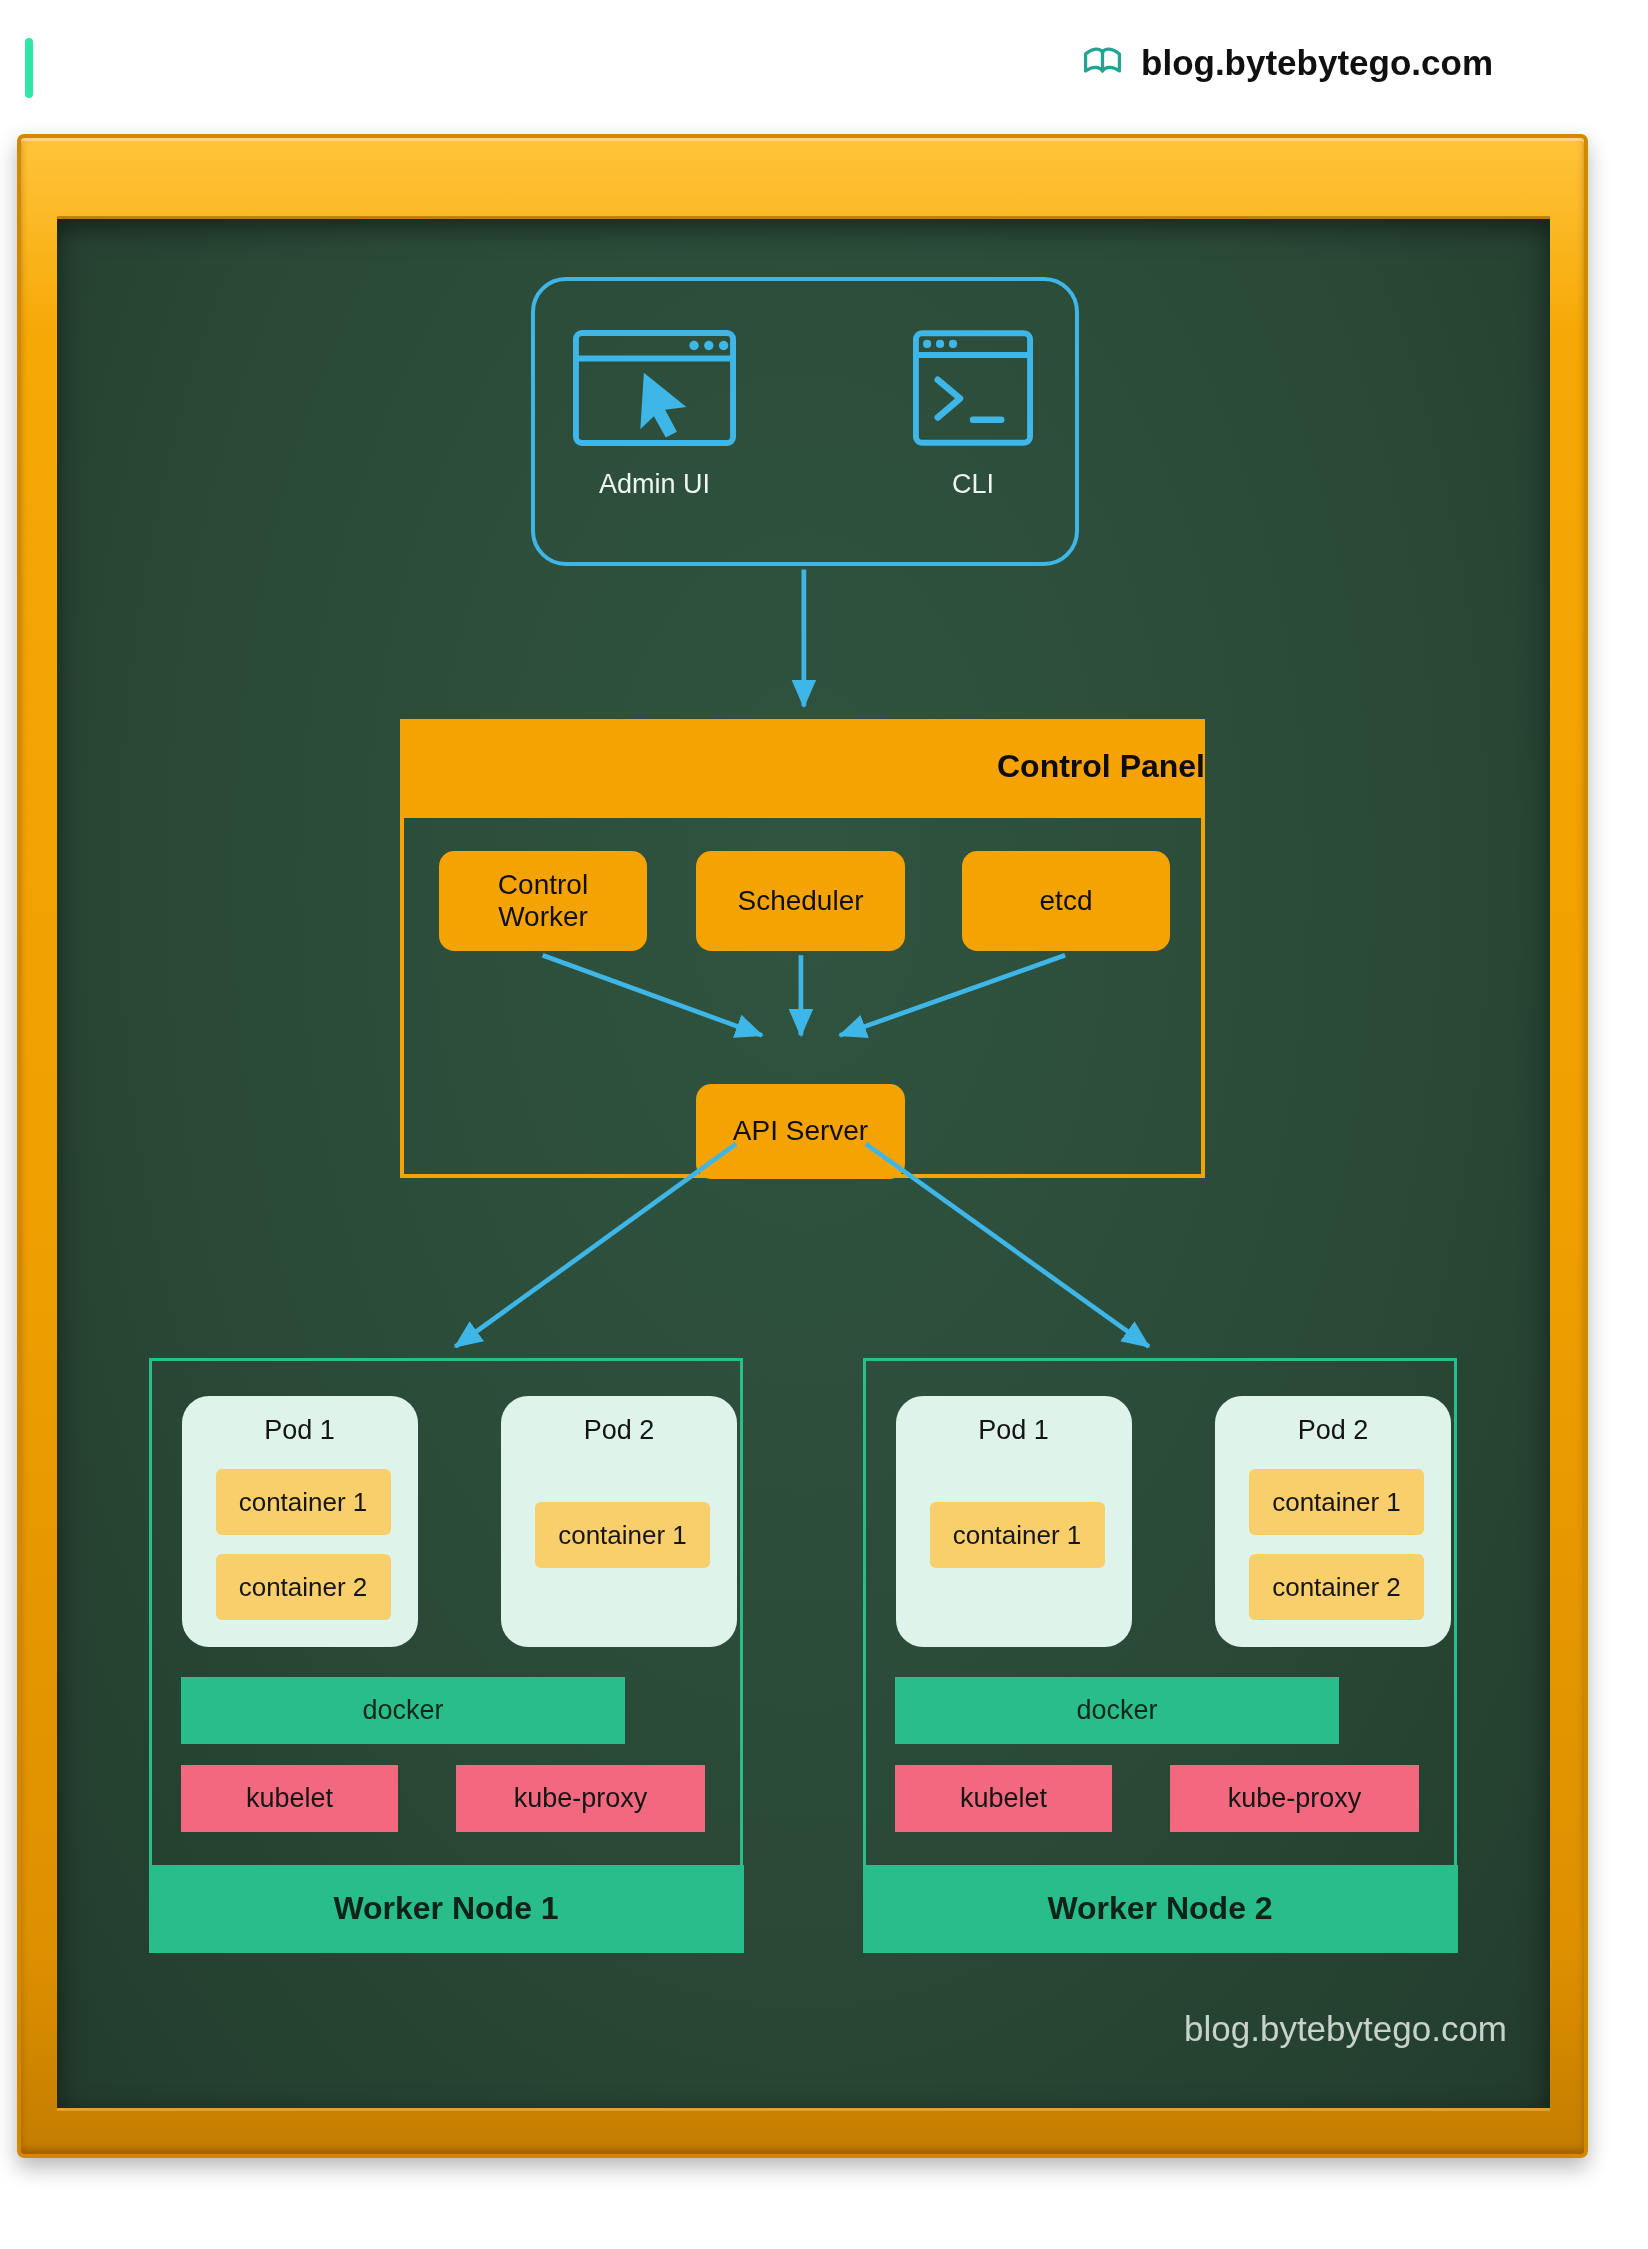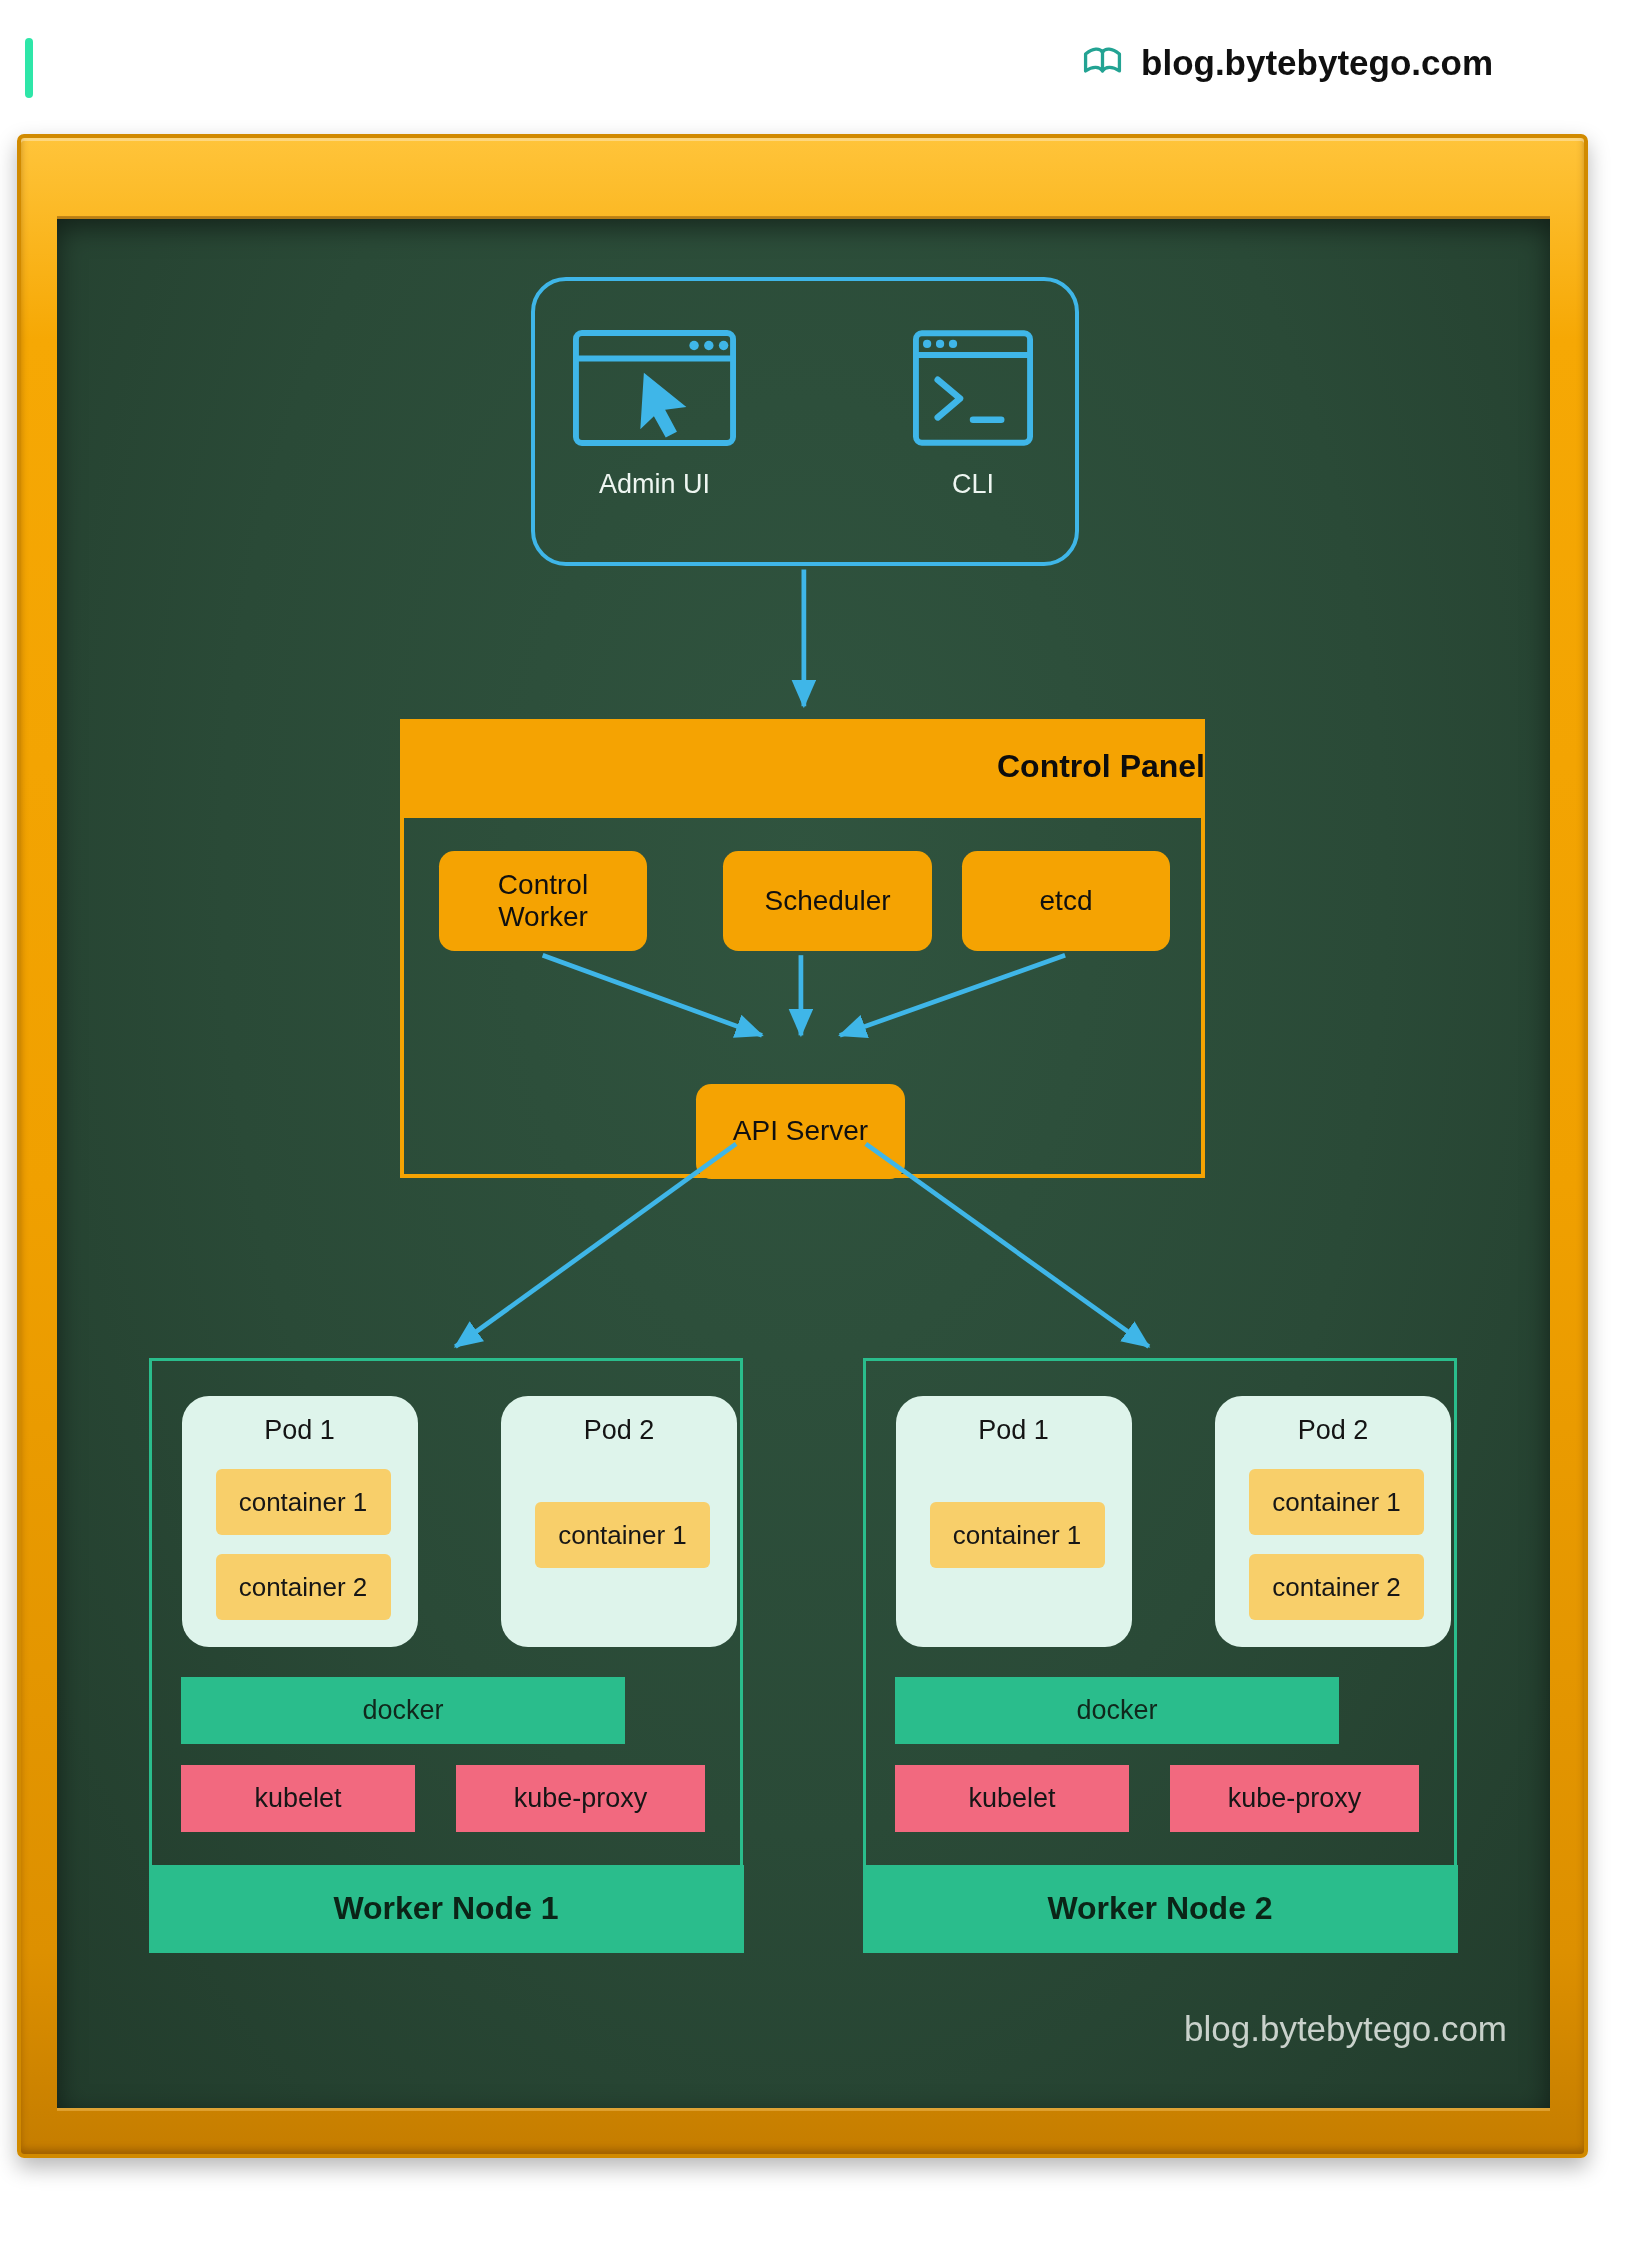--- a/index.html
+++ b/index.html
@@ -37,41 +37,41 @@
   .label-cli{left:913px;top:469px;width:120px;}
   
   .cp-header{position:absolute;left:400px;top:719px;width:805px;height:95px;background:#f5a302;
     display:flex;align-items:center;justify-content:flex-end;font-size:32px;font-weight:700;color:#0d0d0d;}
   .cp-body{position:absolute;left:400px;top:814px;width:805px;height:364px;box-sizing:border-box;
     border:4.1px solid #f5a302;}
   .obox{position:absolute;box-sizing:border-box;background:#f5a302;border-radius:15.3px;
     display:flex;align-items:center;justify-content:center;text-align:center;
     font-size:28px;line-height:1.15;color:#101010;padding:0 13px;}
   .cm{left:439px;top:851px;width:208px;height:100px;}
-  .sched{left:696px;top:851px;width:209px;height:100px;margin-left:27px;}
+  .sched{left:696px;top:851px;width:209px;height:100px;}
   .etcd{left:962px;top:851px;width:208px;height:100px;}
   .api{left:696px;top:1044px;width:209px;height:95px;margin-top:40px;}
   
   .worker{position:absolute;top:1358px;width:594px;height:594px;box-sizing:border-box;border:3.5px solid #2abd8c;}
   .wn1{left:149px;}
   .wn2{left:863px;}
   .pod{position:absolute;top:35px;width:236px;height:251px;background:#def4eb;border-radius:27px;}
   .pod-left{left:29.5px;}
   .pod-right{left:309px;margin-left:40px;}
   .pod-name{text-align:center;margin-top:19px;font-size:27px;color:#141414;}
   .cbox{position:absolute;left:34px;width:175px;height:66px;background:#f8cf6a;border-radius:5.9px;
     display:flex;align-items:center;justify-content:center;font-size:26px;color:#161616;}
   .c-top{top:73px;}
   .c-bot{top:158px;}
   .c-mid{top:106px;}
   .dockerbar{position:absolute;left:29px;top:316px;width:444px;height:67px;background:#2abd8c;
     display:flex;align-items:center;justify-content:center;font-size:27px;color:#10281c;}
   .agent{position:absolute;top:404px;height:67px;background:#f2697f;
     display:flex;align-items:center;justify-content:center;font-size:27px;color:#161616;}
-  .kubelet{left:29px;width:234px;}
+  .kubelet{left:29px;width:217px;}
   .kproxy{left:304px;width:249px;}
   .wfooter{position:absolute;left:-3.5px;right:-3.5px;bottom:-3.5px;height:88px;background:#2abd8c;
     display:flex;align-items:center;justify-content:center;font-size:32px;font-weight:700;color:#0b2417;}
   
   .arrows{position:absolute;left:0;top:0;width:1649px;height:2250px;pointer-events:none;}
   
   .watermark{position:absolute;right:142px;top:2009px;font-size:35px;color:#d7ded9;opacity:0.92;}
 </style>
 </head>
 <body>

